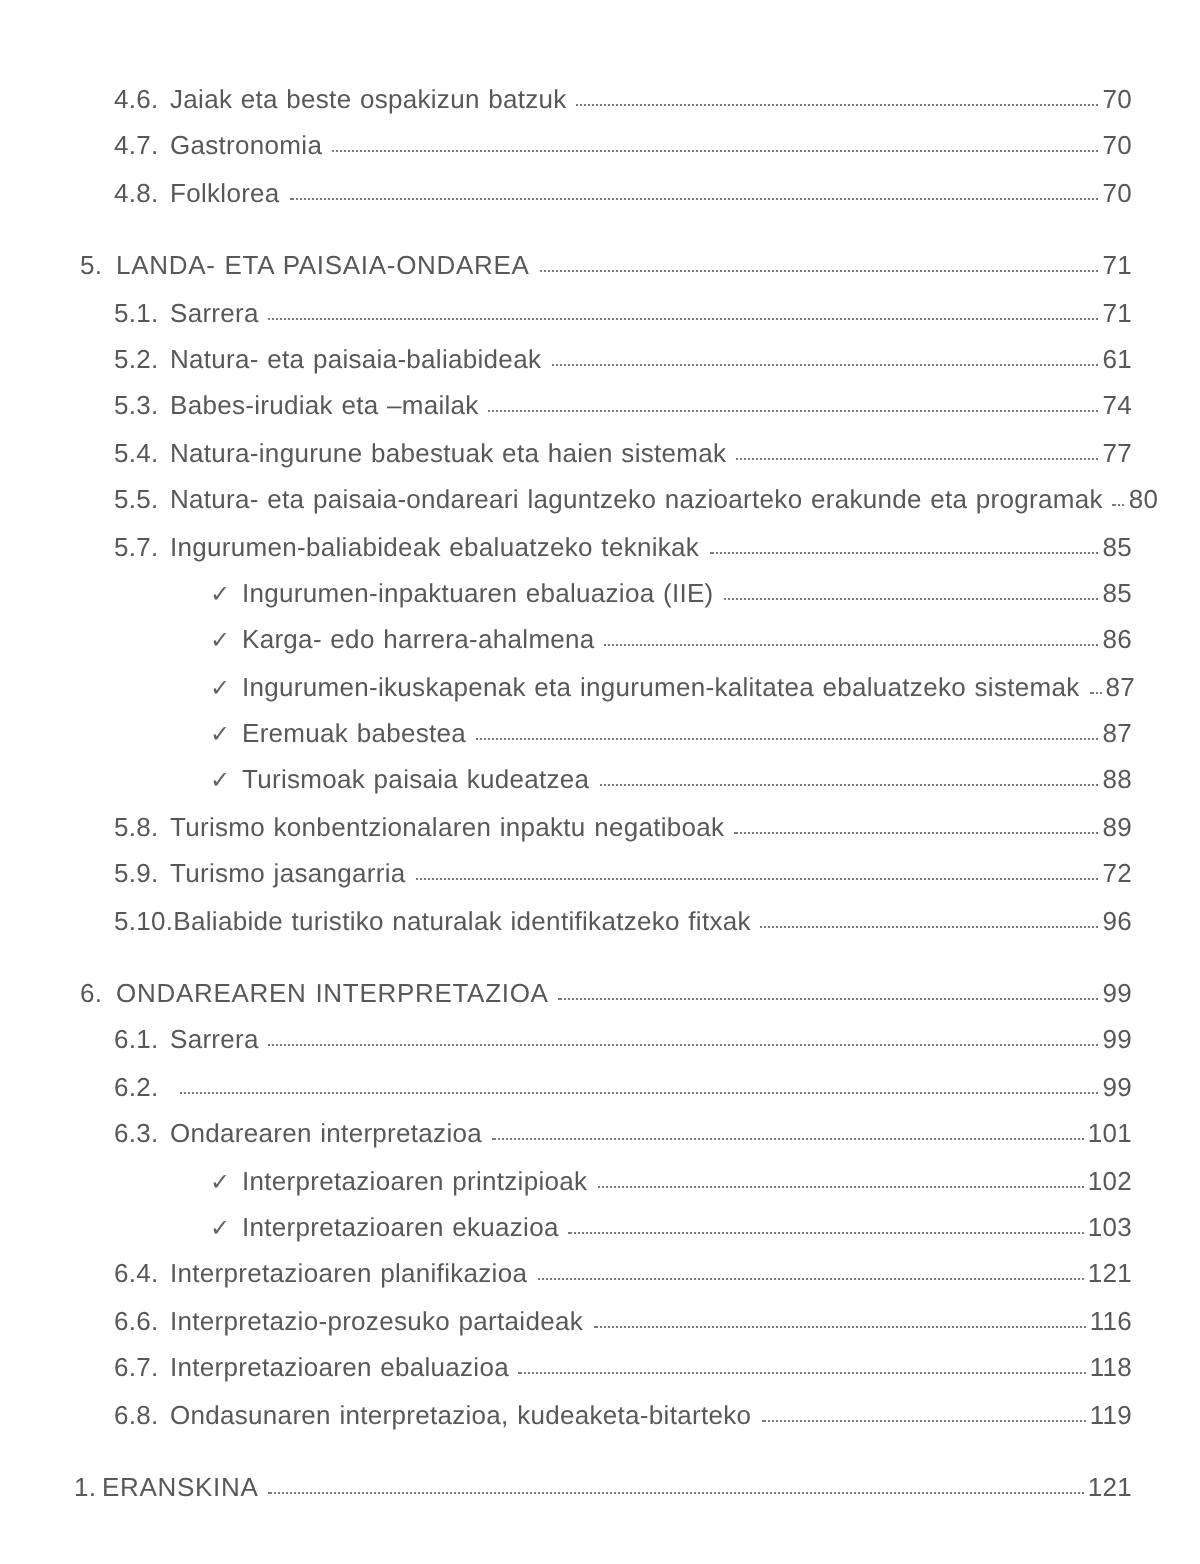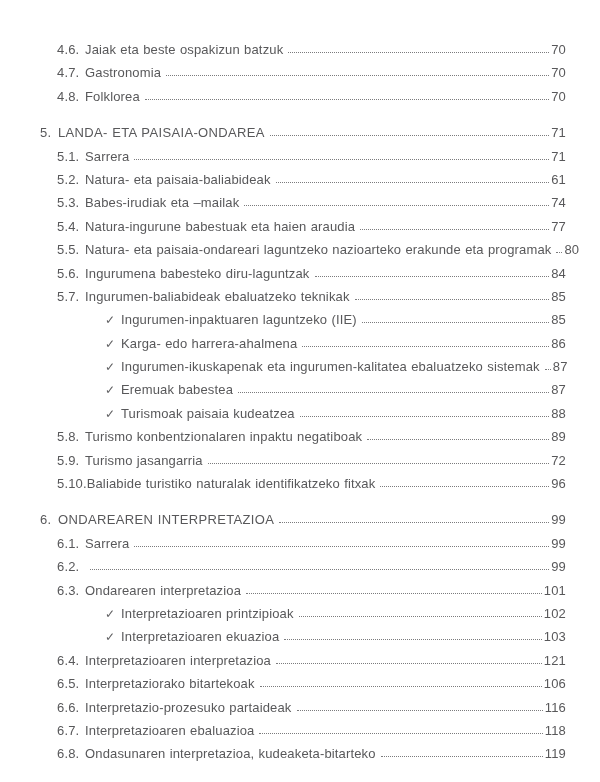--- a/index.html
+++ b/index.html
@@ -97,45 +97,39 @@
         <span class="pnum">61</span>
       </div>
       <div class="row lvl2">
         <span class="num">5.3.</span>
         <span class="label">Babes-irudiak eta –mailak</span>
         <span class="leader"></span>
         <span class="pnum">74</span>
       </div>
       <div class="row lvl2">
         <span class="num">5.4.</span>
-        <span class="label">Natura-ingurune babestuak eta haien araudia</span>
+        <span class="label">Natura-ingurune babestuak eta haien sistemak</span>
         <span class="leader"></span>
         <span class="pnum">77</span>
       </div>
       <div class="row lvl2">
         <span class="num">5.5.</span>
         <span class="label">Natura- eta paisaia-ondareari laguntzeko nazioarteko erakunde eta programak</span>
         <span class="leader"></span>
         <span class="pnum">80</span>
       </div>
       <div class="row lvl2">
-        <span class="num">5.6.</span>
-        <span class="label">Ingurumena babesteko diru-laguntzak</span>
-        <span class="leader"></span>
-        <span class="pnum">84</span>
-      </div>
-      <div class="row lvl2">
         <span class="num">5.7.</span>
         <span class="label">Ingurumen-baliabideak ebaluatzeko teknikak</span>
         <span class="leader"></span>
         <span class="pnum">85</span>
       </div>
       <div class="row lvl3">
         <span class="bullet">✓</span>
-        <span class="label">Ingurumen-inpaktuaren laguntzeko (IIE)</span>
+        <span class="label">Ingurumen-inpaktuaren ebaluazioa (IIE)</span>
         <span class="leader"></span>
         <span class="pnum">85</span>
       </div>
       <div class="row lvl3">
         <span class="bullet">✓</span>
         <span class="label">Karga- edo harrera-ahalmena</span>
         <span class="leader"></span>
         <span class="pnum">86</span>
       </div>
       <div class="row lvl3">
@@ -204,29 +198,23 @@
         <span class="pnum">102</span>
       </div>
       <div class="row lvl3">
         <span class="bullet">✓</span>
         <span class="label">Interpretazioaren ekuazioa</span>
         <span class="leader"></span>
         <span class="pnum">103</span>
       </div>
       <div class="row lvl2">
         <span class="num">6.4.</span>
-        <span class="label">Interpretazioaren interpretazioa</span>
+        <span class="label">Interpretazioaren planifikazioa</span>
         <span class="leader"></span>
         <span class="pnum">121</span>
-      </div>
-      <div class="row lvl2">
-        <span class="num">6.5.</span>
-        <span class="label">Interpretaziorako bitartekoak</span>
-        <span class="leader"></span>
-        <span class="pnum">106</span>
       </div>
       <div class="row lvl2">
         <span class="num">6.6.</span>
         <span class="label">Interpretazio-prozesuko partaideak</span>
         <span class="leader"></span>
         <span class="pnum">116</span>
       </div>
       <div class="row lvl2">
         <span class="num">6.7.</span>
         <span class="label">Interpretazioaren ebaluazioa</span>

